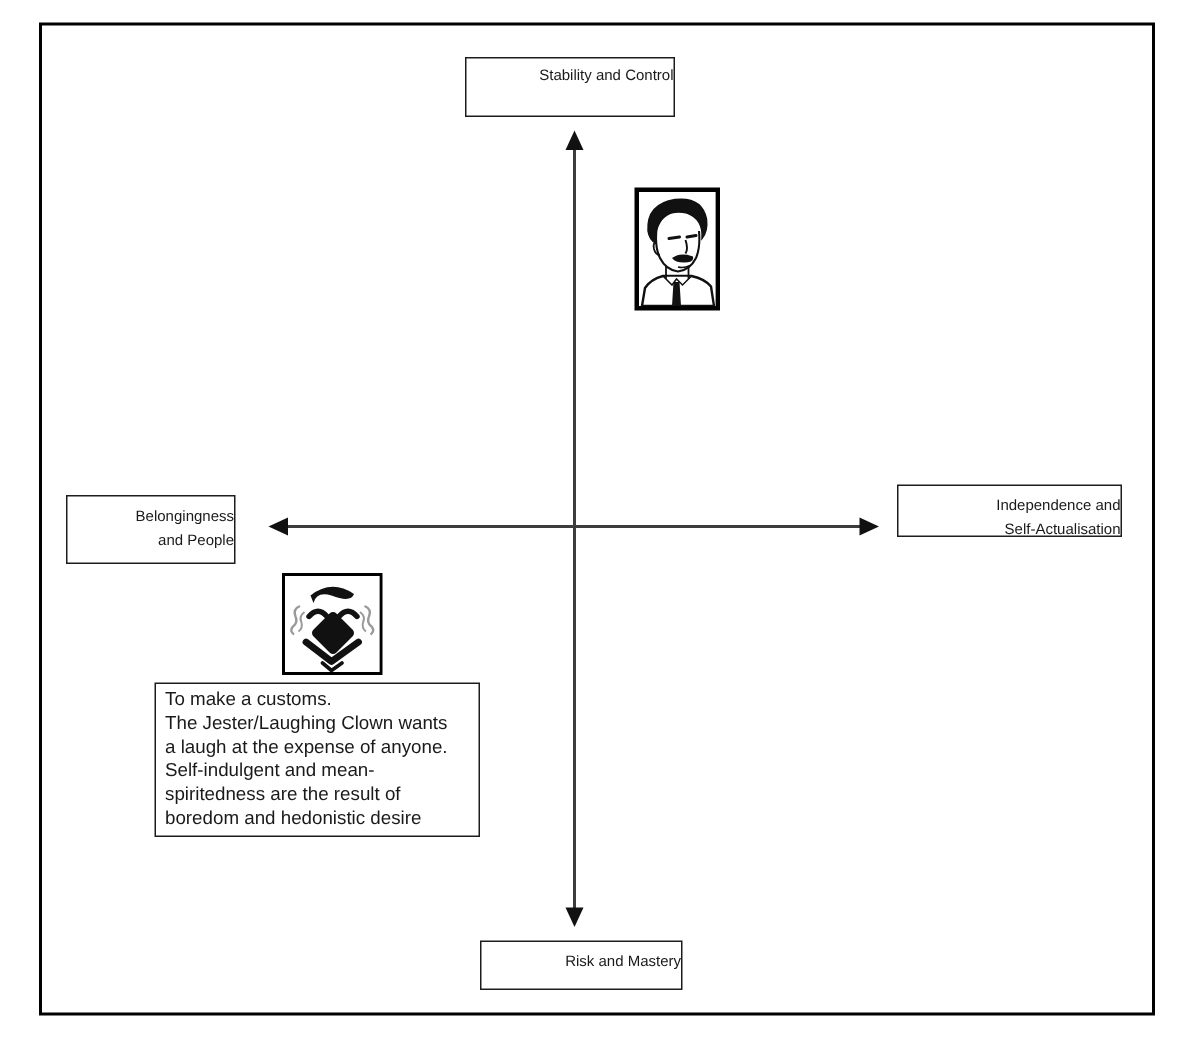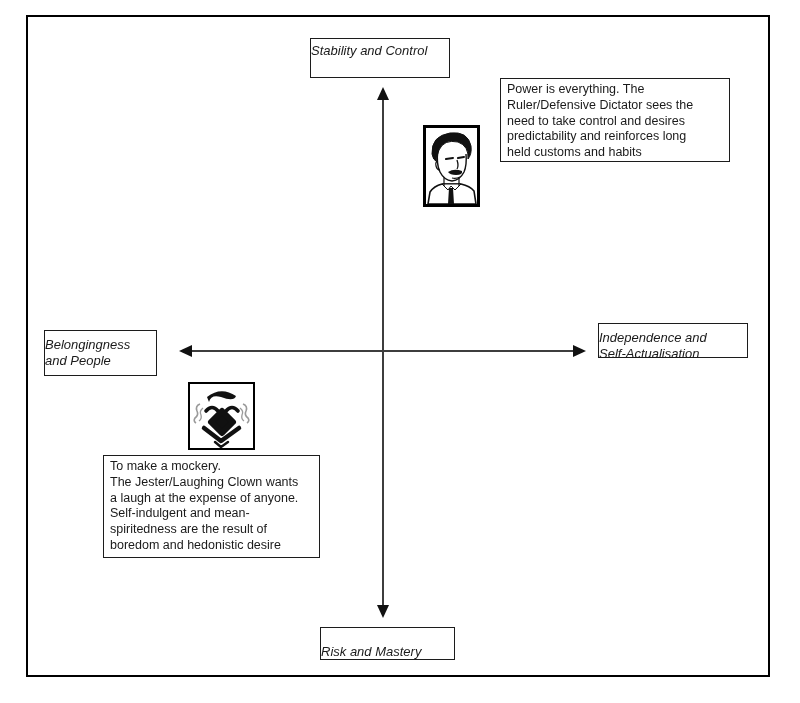--- a/index.html
+++ b/index.html
@@ -31,25 +31,24 @@
     top: 0;
     width: 800px;
     height: 703px;
     pointer-events: none;
   }
   .label-box {
     position: absolute;
     background: #ffffff;
     border: 1.5px solid #1c1c1c;
     box-sizing: border-box;
-    font-size: 13px;
+    font-size: 10px;
     line-height: 15.5px;
-    text-align: left;
+    text-align: right;
     white-space: pre-line;
-    font-style: italic;
   }
   .note-box {
     position: absolute;
     background: #ffffff;
     border: 1.5px solid #1c1c1c;
     box-sizing: border-box;
     font-size: 12.5px;
     line-height: 15.8px;
     text-align: left;
     padding: 3px 6px;
@@ -58,21 +57,21 @@
   .portrait-box {
     position: absolute;
     box-sizing: border-box;
     background: #ffffff;
   }
   .portrait-box svg { display: block; width: 100%; height: 100%; }
 
   #axis-label-top    { left: 310px; top: 38px;  width: 140px; height: 40px; padding-top: 4px; }
   #axis-label-left   { left: 44px;  top: 330px; width: 113px; height: 46px; padding-top: 6px; }
   #axis-label-right  { left: 598px; top: 323px; width: 150px; height: 35px; padding-top: 6px; }
-  #axis-label-bottom { left: 320px; top: 627px; width: 135px; height: 33px; padding-top: 16px; }
+  #axis-label-bottom { left: 320px; top: 627px; width: 135px; height: 33px; padding-top: 6px; }
 
   #ruler-note  { left: 500px; top: 78px;  width: 230px; height: 84px; }
   #jester-note { left: 103px; top: 455px; width: 217px; height: 103px; }
 
   #ruler-portrait  { left: 423px; top: 125px; width: 57px; height: 82px; border: 3px solid #000000; }
   #jester-portrait { left: 188px; top: 382px; width: 67px; height: 68px; border: 2px solid #000000; }
 </style>
 </head>
 <body>
 
@@ -92,27 +91,22 @@
   <div class="label-box" id="axis-label-top">Stability and Control</div>
 
   <div class="label-box" id="axis-label-left">Belongingness
 and People</div>
 
   <div class="label-box" id="axis-label-right">Independence and
 Self-Actualisation</div>
 
   <div class="label-box" id="axis-label-bottom">Risk and Mastery</div>
 
-  <div class="note-box" id="ruler-note">Power is everything. The
-Ruler/Defensive Dictator sees the
-need to take control and desires
-predictability and reinforces long
-held customs and habits</div>
 
-  <div class="note-box" id="jester-note">To make a mockery.
+  <div class="note-box" id="jester-note">To make a customs.
 The Jester/Laughing Clown wants
 a laugh at the expense of anyone.
 Self-indulgent and mean-
 spiritedness are the result of
 boredom and hedonistic desire</div>
 
   <div class="portrait-box" id="ruler-portrait">
     <svg viewBox="0 0 51 76" xmlns="http://www.w3.org/2000/svg">
       <rect x="0" y="0" width="51" height="76" fill="#ffffff"></rect>
 

